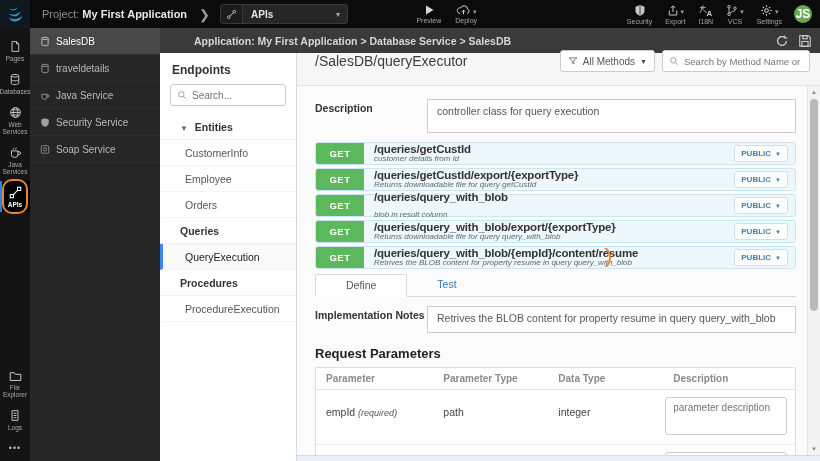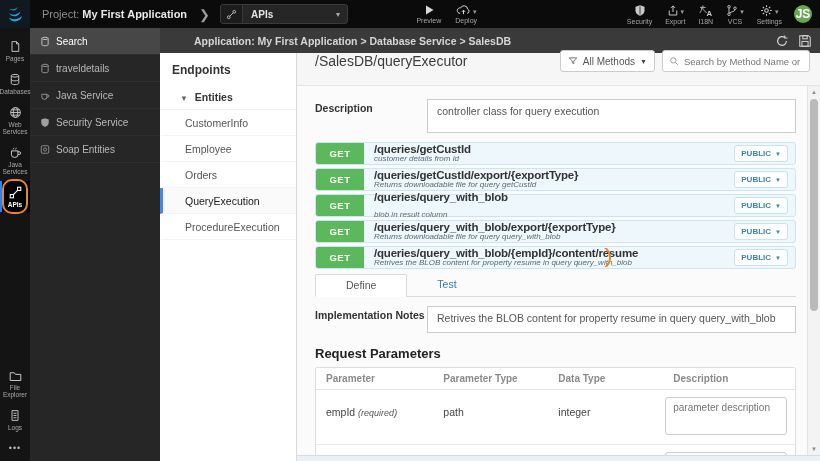--- a/index.html
+++ b/index.html
@@ -322,21 +322,21 @@
     </nav>
 
     <aside class="coreapis">
       <div class="ca-item selected">
         <span class="ca-ic">
           <svg width="10" height="11" viewBox="0 0 16 16" fill="none" stroke="#cfcfcf" stroke-width="1.4">
             <ellipse cx="8" cy="3" rx="5" ry="1.8"></ellipse>
               <path d="M3 3v10c0 1 2.2 1.8 5 1.8s5-.8 5-1.8V3"></path>
           </svg>
         </span>
-        <span>Search</span>
+        <span>SalesDB</span>
       </div>
       <div class="ca-item">
         <span class="ca-ic">
           <svg width="10" height="11" viewBox="0 0 16 16" fill="none" stroke="#9f9f9f" stroke-width="1.4">
             <ellipse cx="8" cy="3" rx="5" ry="1.8"></ellipse>
               <path d="M3 3v10c0 1 2.2 1.8 5 1.8s5-.8 5-1.8V3"></path>
           </svg>
         </span>
         <span>traveldetails</span>
       </div>
@@ -357,21 +357,21 @@
         </span>
         <span>Security Service</span>
       </div>
       <div class="ca-item">
         <span class="ca-ic">
           <svg width="10" height="11" viewBox="0 0 16 16" fill="none" stroke="#9f9f9f" stroke-width="1.3">
             <rect x="2" y="2" width="12" height="12" rx="2"></rect>
               <circle cx="8" cy="8" r="2.5"></circle>
           </svg>
         </span>
-        <span>Soap Entities</span>
+        <span>Soap Service</span>
       </div>
     </aside>
 
     <div class="rightcol">
       <div class="breadcrumb-bar">
         <span class="bc-text">Application: My First Application &gt; Database Service &gt; SalesDB</span>
         <span class="bc-ic">
           <svg width="14" height="14" viewBox="0 0 16 16" fill="none" stroke="#d2d2d2" stroke-width="1.4">
             <path d="M13 8a5 5 0 1 1-1.6-3.7"></path>
               <path d="M11.2 1.6v3h3" stroke-width="1.2"></path>
@@ -383,28 +383,43 @@
               <rect x="4.5" y="8.5" width="7" height="5.5"></rect>
               <rect x="5.5" y="2" width="5" height="3.5"></rect>
           </svg>
         </span>
       </div>
 
       <div class="content-row">
 
         <aside class="endpoints">
           <div class="ep-title">Endpoints</div>
+          <div class="ep-search">
+            <span>
+              <svg width="10" height="10" viewBox="0 0 16 16" fill="none" stroke="#999" stroke-width="1.5">
+                <circle cx="7" cy="7" r="4.3"></circle>
+                  <path d="M10.2 10.2 14 14"></path>
+              </svg>
+            </span>
+            <input placeholder="Search..." style="">
+          </div>
           <div class="ep-sec">
             <span class="caret">▼</span>
             <span>Entities</span>
           </div>
           <div class="ep-leaf">CustomerInfo</div>
           <div class="ep-leaf">Employee</div>
           <div class="ep-leaf">Orders</div>
+          <div class="ep-sec">
+            <span>Queries</span>
+          </div>
           <div class="ep-leaf selected">QueryExecution</div>
+          <div class="ep-sec">
+            <span>Procedures</span>
+          </div>
           <div class="ep-leaf">ProcedureExecution</div>
         </aside>
 
         <main class="main">
           <div class="main-head">
             <span class="main-title">/SalesDB/queryExecutor</span>
             <div class="filter-dd">
               <span style="margin-right:5px;">
                 <svg width="10" height="10" viewBox="0 0 16 16" fill="none" stroke="#666" stroke-width="1.4">
                   <path d="M2 3h12l-4.8 5v4.5l-2.4-1.5V8z"></path>

